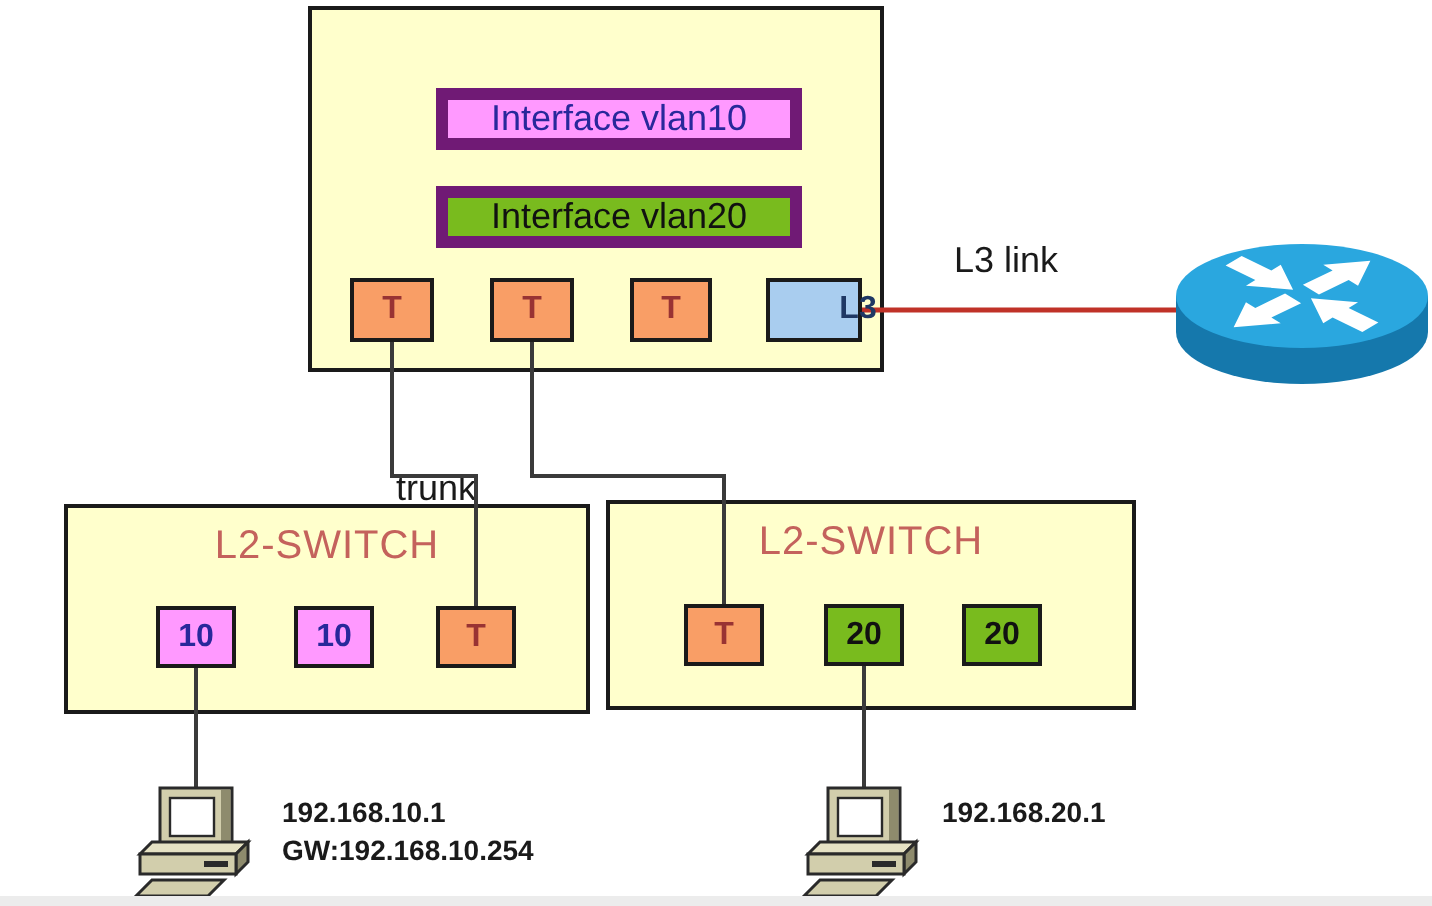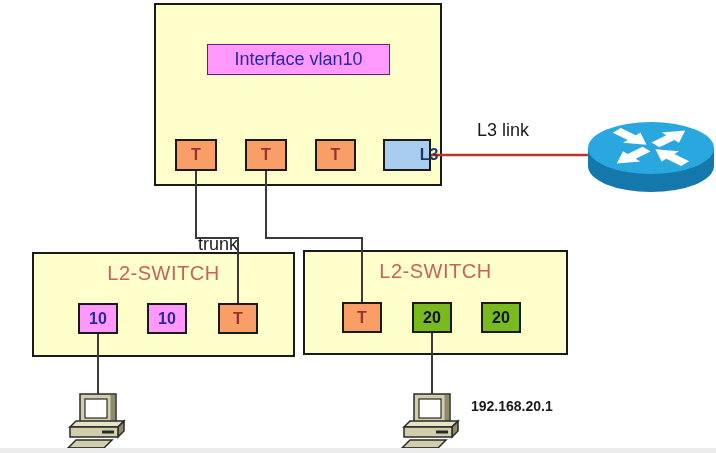--- a/index.html
+++ b/index.html
@@ -10,21 +10,21 @@
   
   .swbox{position:absolute;background:#FFFFCC;border:2px solid #1a1a1a;box-sizing:border-box;z-index:1;}
   #l3box{left:154px;top:3px;width:288px;height:183px;}
   #l2box-a{left:32px;top:252px;width:263px;height:105px;}
   #l2box-b{left:303px;top:250px;width:265px;height:105px;}
   .sw-title{position:absolute;text-align:center;font-size:20px;color:#C4625C;z-index:2;letter-spacing:.5px;}
   #l3title{left:154px;top:11px;width:288px;}
   #l2title-a{left:32px;top:262px;width:263px;}
   #l2title-b{left:303px;top:260px;width:265px;}
   
-  .iface{position:absolute;left:207px;width:183px;height:31px;border:1px solid #701a75;box-sizing:border-box;
+  .iface{position:absolute;left:218px;width:183px;height:31px;border:6px solid #701a75;box-sizing:border-box;
          display:flex;align-items:center;justify-content:center;font-size:18px;z-index:2;}
   #iface10{top:44px;background:#FF99FF;color:#28289B;}
   #iface20{top:93px;background:#79BB1E;color:#111;}
   
   .port{position:absolute;box-sizing:border-box;border:2px solid #1a1a1a;display:flex;align-items:center;
         justify-content:center;font-size:16px;font-weight:bold;z-index:4;}
   .p-orange{background:#F99E66;color:#993333;}
   .p-pink{background:#FF99FF;color:#28289B;}
   .p-green{background:#79BB1E;color:#111;}
   .p-blue{background:#A9CDEF;color:#1F3864;}
@@ -51,20 +51,21 @@
   <svg class="wires" width="716" height="453" viewBox="0 0 716 453">
     <polyline points="196,170 196,238 238,238 238,305" fill="none" stroke="#3A3A3A" stroke-width="2"></polyline>
     <polyline points="266,170 266,238 362,238 362,304" fill="none" stroke="#3A3A3A" stroke-width="2"></polyline>
     <line x1="424" y1="155" x2="590" y2="155" stroke="#C03228" stroke-width="2.5"></line>
     <line x1="98" y1="332" x2="98" y2="396" stroke="#3A3A3A" stroke-width="2"></line>
     <line x1="432" y1="331" x2="432" y2="396" stroke="#3A3A3A" stroke-width="2"></line>
   </svg>
 
   <div class="swbox" id="l3box"></div>
   <div class="iface" id="iface10">Interface vlan10</div>
+  <div class="iface" id="iface20">Interface vlan20</div>
   <div class="port p-orange" style="left:175px;top:139px;width:42px;height:32px;">T</div>
   <div class="port p-orange" style="left:245px;top:139px;width:42px;height:32px;">T</div>
   <div class="port p-orange" style="left:315px;top:139px;width:41px;height:32px;">T</div>
   <div class="port p-blue" style="left:383px;top:139px;width:40px;height:32px;padding-left:44px;">L3</div>
 
   <div class="ann" id="trunklbl">trunk</div>
   <div class="ann" id="l3linklbl">L3 link</div>
 
   <div class="swbox" id="l2box-a"></div>
   <div class="sw-title" id="l2title-a">L2-SWITCH</div>
@@ -120,18 +121,22 @@
       <rect x="19" y="9" width="22" height="19" fill="#ffffff" stroke="#2A2A2A" stroke-width="1.2"></rect>
       <path d="M4,37 L10,31 H58 L52,37 Z" fill="#E6E2C4" stroke="#2A2A2A" stroke-width="1.5"></path>
       <path d="M52,37 L58,31 V41 L52,47 Z" fill="#8E8B6D" stroke="#2A2A2A" stroke-width="1.5"></path>
       <rect x="4" y="37" width="48" height="10" fill="#D2CEAC" stroke="#2A2A2A" stroke-width="1.5"></rect>
       <rect x="36" y="40.5" width="12" height="3" fill="#2A2A2A"></rect>
       <path d="M2,58 L10,50 H46 L38,58 Z" fill="#D2CEAC" stroke="#2A2A2A" stroke-width="1.5"></path>
       <rect x="2" y="58" width="36" height="2.5" fill="#D2CEAC" stroke="#2A2A2A" stroke-width="1"></rect>
     </svg>
   </div>
 
+  <div class="ipblock" id="ip1">
+    <div>192.168.10.1</div>
+    <div>GW:192.168.10.254</div>
+  </div>
   <div class="ipblock" id="ip2">
     <div>192.168.20.1</div>
   </div>
 
   <div class="bottom-strip"></div>
 </div>
 
 </body></html>

